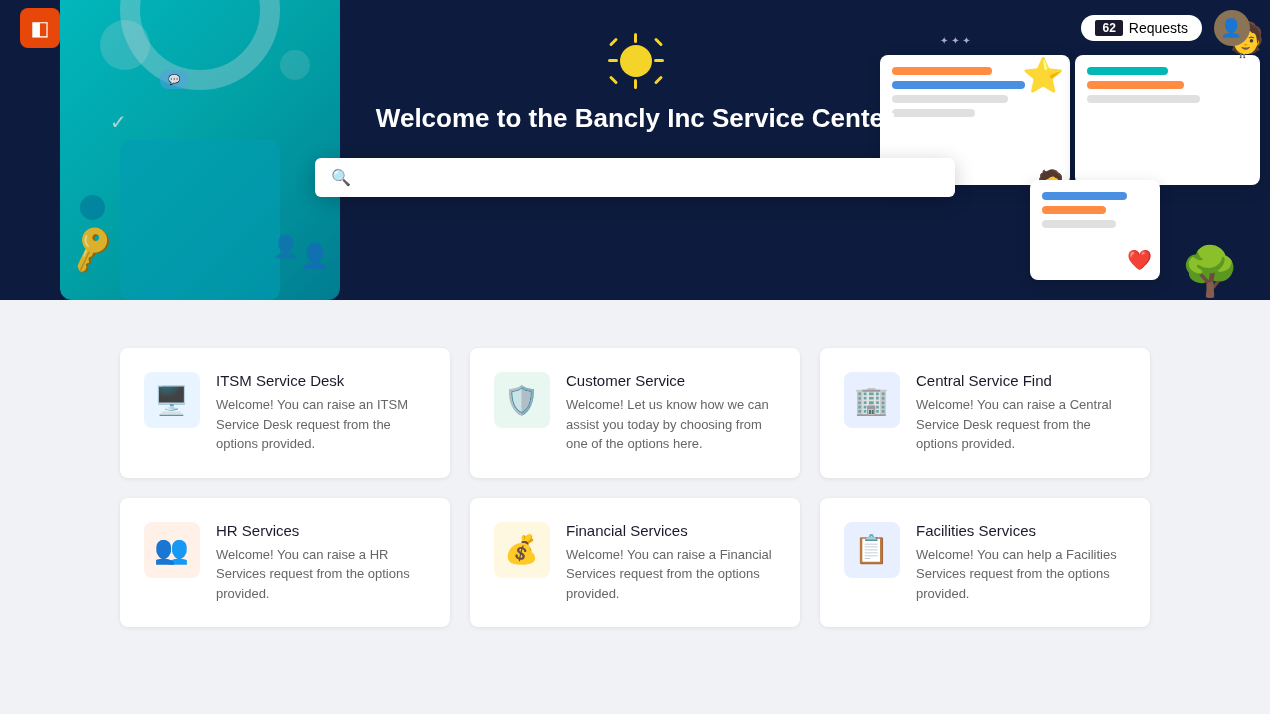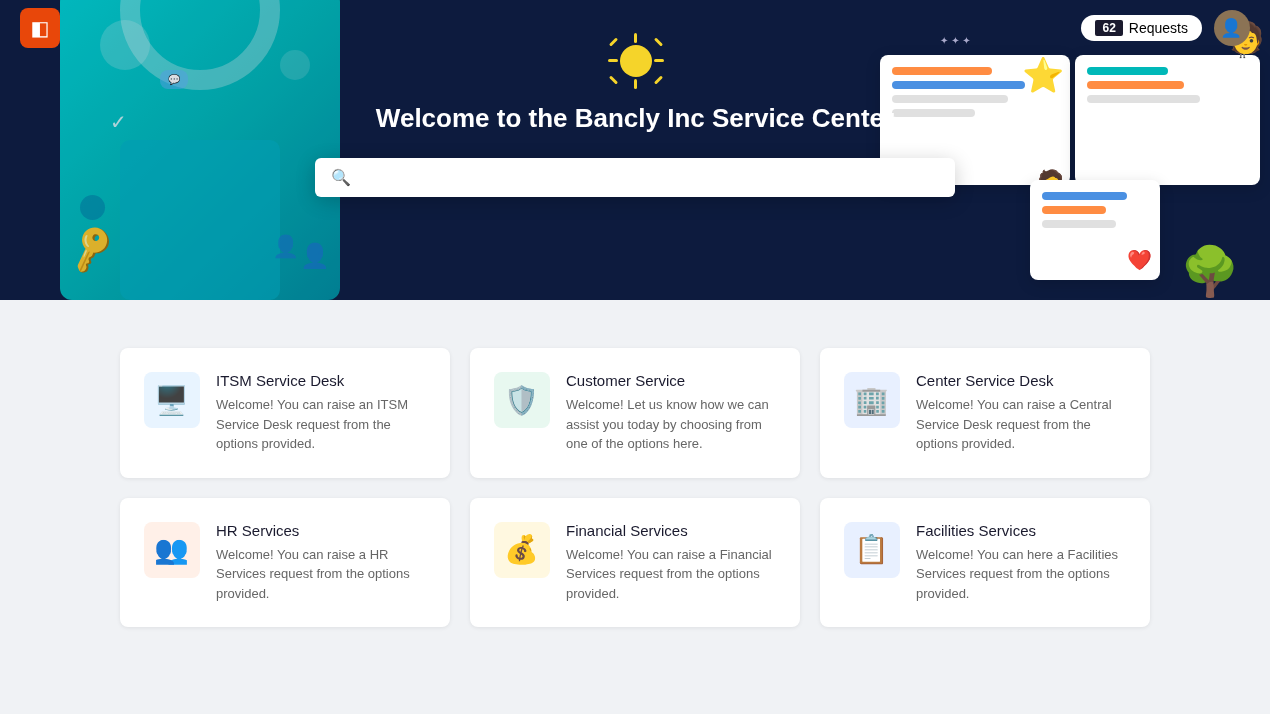--- a/index.html
+++ b/index.html
@@ -252,21 +252,21 @@
       <div class="service-info">
         <h3>Customer Service</h3>
         <p>Welcome! Let us know how we can assist you today by choosing from one of the options here.</p>
       </div>
     </div>
       <div class="service-card">
       <div class="service-icon central">
         🏢
       </div>
       <div class="service-info">
-        <h3>Center Service Desk</h3>
+        <h3>Central Service Find</h3>
         <p>Welcome! You can raise a Central Service Desk request from the options provided.</p>
       </div>
     </div>
       <div class="service-card">
       <div class="service-icon hr">
         👥
       </div>
       <div class="service-info">
         <h3>HR Services</h3>
         <p>Welcome! You can raise a HR Services request from the options provided.</p>
@@ -280,17 +280,17 @@
         <h3>Financial Services</h3>
         <p>Welcome! You can raise a Financial Services request from the options provided.</p>
       </div>
     </div>
       <div class="service-card">
       <div class="service-icon facilities">
         📋
       </div>
       <div class="service-info">
         <h3>Facilities Services</h3>
-        <p>Welcome! You can here a Facilities Services request from the options provided.</p>
+        <p>Welcome! You can help a Facilities Services request from the options provided.</p>
       </div>
     </div>
     </div>
 </div>
 
 </body></html>

